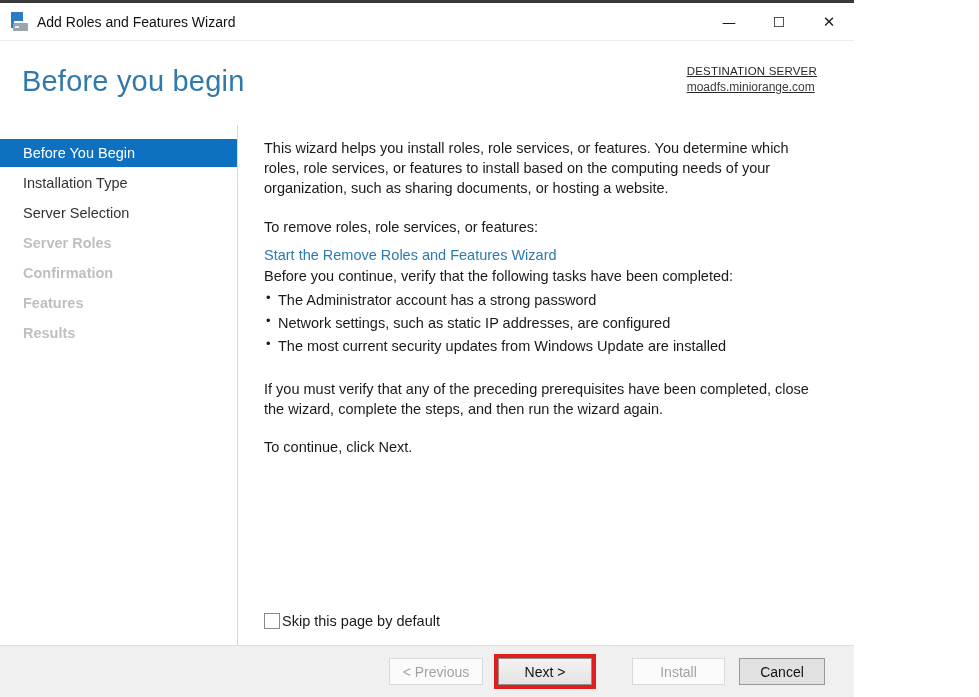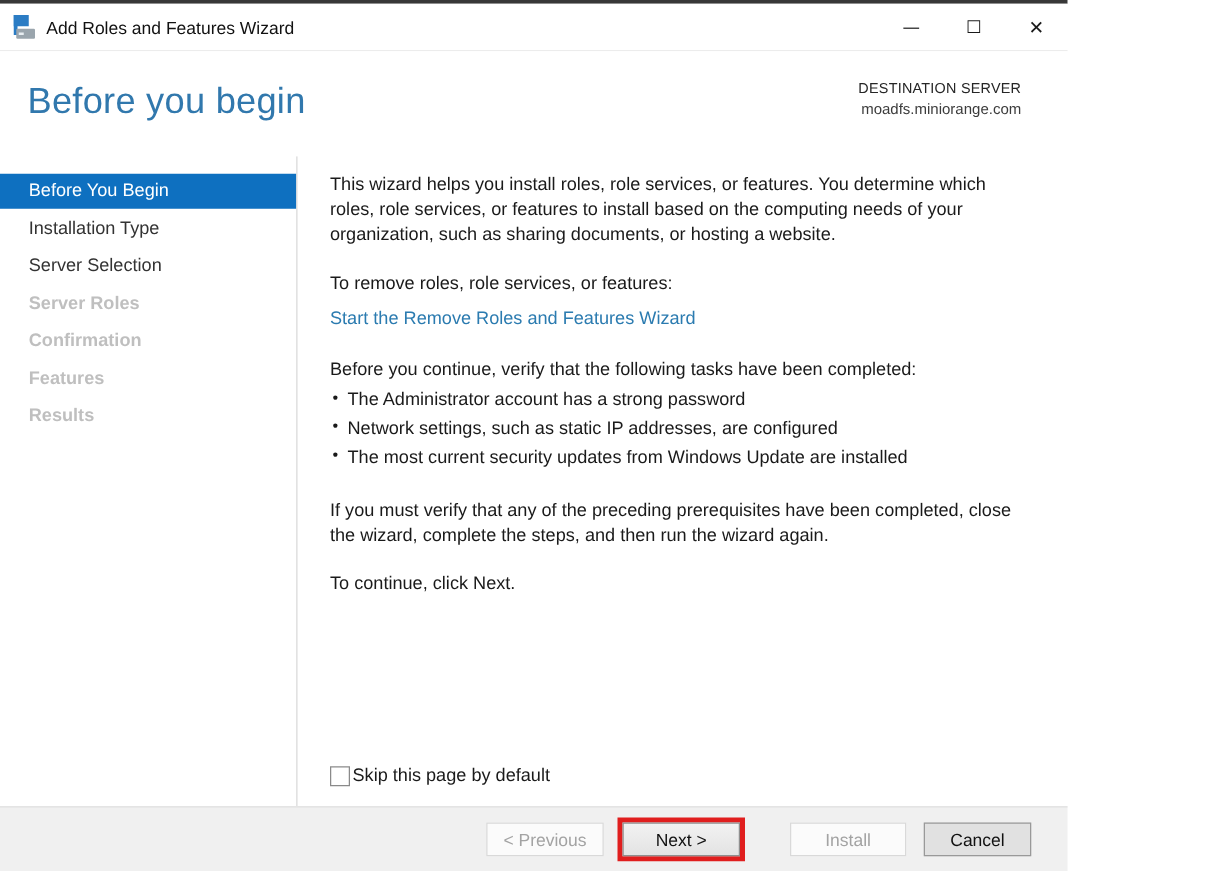--- a/index.html
+++ b/index.html
@@ -45,21 +45,21 @@
   
   .header {
     height: 84px; flex: 0 0 auto;
     position: relative; background: #ffffff;
   }
   .page-title {
     position: absolute; left: 22px; top: 24px;
     font-size: 29px; font-weight: 300; letter-spacing: 0.2px;
     color: #3178ad;
   }
-  .dest-block { position: absolute; right: 37px; top: 24px; text-align: right; }
+  .dest-block { position: absolute; right: 37px; top: 24px; text-align: left; text-decoration: underline; }
   .dest-label { font-size: 11.5px; color: #262626; letter-spacing: 0.2px; }
   .dest-server { font-size: 12px; color: #3c3c3c; margin-top: 3px; }
 
   
   .body-area { flex: 1 1 auto; display: flex; min-height: 0; }
   .sidebar { width: 237px; flex: 0 0 auto; padding-top: 14px; }
   .nav-item {
     height: 28px; line-height: 28px;
     padding-left: 23px; margin-bottom: 2px;
     font-size: 14.5px; color: #333333;
@@ -75,21 +75,21 @@
     display: flex; flex-direction: column;
     font-size: 14.5px; line-height: 20px; color: #1a1a1a;
   }
   .content p { margin-bottom: 0; }
   .para-intro { margin-top: 0; }
   .para-remove { margin-top: 19px; }
   .link {
     color: #2b7bb0; text-decoration: none; cursor: pointer;
     display: inline-block; margin-top: 8px;
   }
-  .para-verify { margin-top: 21px; }
+  .para-verify { margin-top: 1px; }
   .task-list { list-style: none; margin-top: 4px; }
   .task-item { position: relative; padding-left: 14px; margin-bottom: 3px; }
   .task-item::before {
     content: "•"; position: absolute; left: 2px; top: -2px;
     font-size: 13px; color: #1a1a1a;
   }
   .para-note { margin-top: 20px; }
   .para-continue { margin-top: 18px; }
 
   .skip-row { margin-top: auto; display: flex; align-items: center; }

